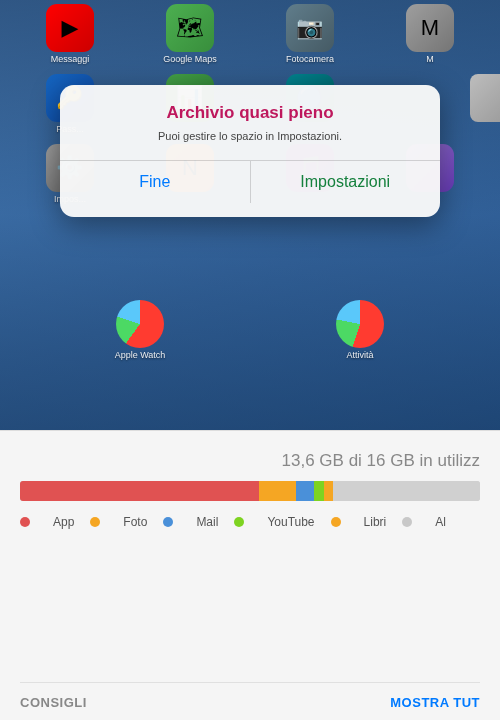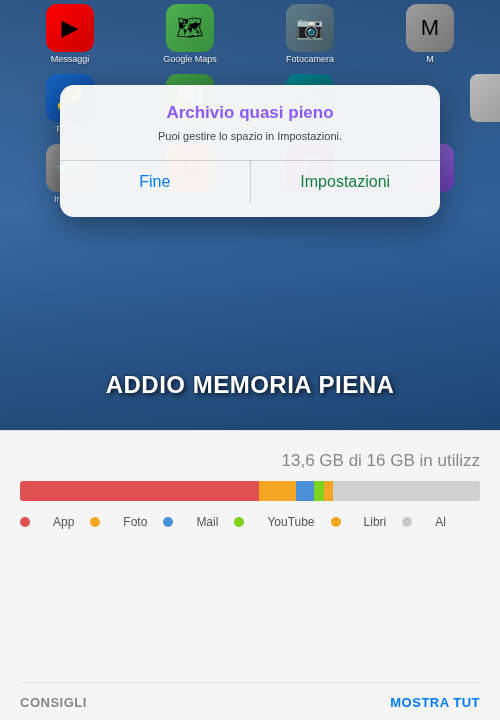--- a/index.html
+++ b/index.html
@@ -107,21 +107,21 @@
       background: rgba(248, 248, 248, 0.97);
       border-radius: 14px;
       padding: 18px 20px 14px;
       box-shadow: 0 8px 30px rgba(0,0,0,0.4);
       z-index: 10;
     }
 
     .dialog-title {
       font-size: 17px;
       font-weight: 600;
-      color: #8b5cf6;
+      color: #be185d;
       text-align: center;
       margin-bottom: 6px;
     }
 
     .dialog-message {
       font-size: 11px;
       color: #444;
       text-align: center;
       margin-bottom: 16px;
       line-height: 1.4;
@@ -341,34 +341,43 @@
     </div>
     <div class="app-icon-box">
       <div class="app-icon icon-n2">🎵</div>
       <span class="app-icon-label"></span>
     </div>
     <div class="app-icon-box">
       <div style="width:48px; height:48px; background:linear-gradient(135deg,#9575cd,#673ab7); border-radius:11px;"></div>
     </div>
   </div>
 
+  <div class="watch-row">
+    <div class="app-icon-box">
+      <div class="app-icon icon-watch" style="border-radius:50%; background: conic-gradient(#ff3b30 0% 60%, #4cd964 60% 80%, #5ac8fa 80% 100%);"></div>
+      <span class="app-icon-label">Apple Watch</span>
+    </div>
+    <div class="app-icon-box">
+      <div class="app-icon" style="background: conic-gradient(#ff3b30 0% 55%, #4cd964 55% 78%, #5ac8fa 78% 100%); border-radius:50%;"></div>
+      <span class="app-icon-label">Attività</span>
+    </div>
+  </div>
 
   <div class="dialog-overlay">
     <div class="dialog-title">Archivio quasi pieno</div>
     <div class="dialog-message">Puoi gestire lo spazio in Impostazioni.</div>
     <div class="dialog-divider-h"></div>
     <div class="dialog-buttons">
       <div class="dialog-btn dialog-btn-cancel">Fine</div>
       <div class="dialog-btn-divider"></div>
       <div class="dialog-btn dialog-btn-action">Impostazioni</div>
     </div>
   </div>
 
   <div class="hero-text-overlay">
-    <span class="line1">ADDIO MEMORIA PIENA</span>
   </div>
 </div>
 
 <div class="storage-section">
   <div class="storage-header">13,6 GB di 16 GB in utilizz</div>
 
   <div class="storage-bar-container">
     <div class="bar-segment" style="width:52%; background:#e05252;"></div>
     <div class="bar-segment" style="width:8%; background:#f5a623;"></div>
     <div class="bar-segment" style="width:4%; background:#4a90d9;"></div>

